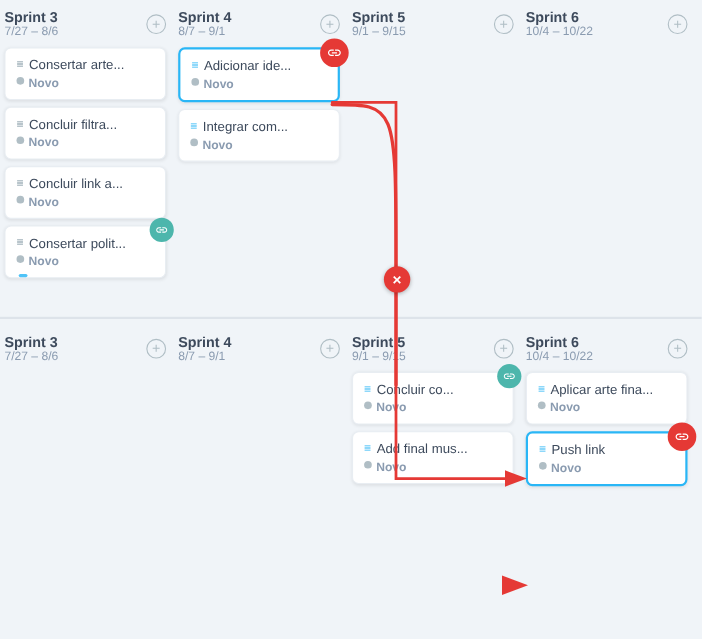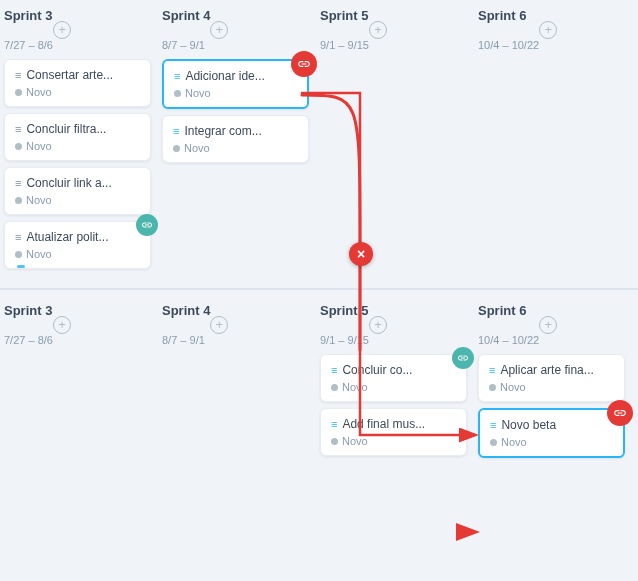--- a/index.html
+++ b/index.html
@@ -15,34 +15,33 @@
     .board {
       width: 638px;
       height: 581px;
       position: relative;
       overflow: hidden;
     }
 
     .column-header {
       display: flex;
       align-items: center;
-      justify-content: flex-start;
+      justify-content: space-between;
       margin-bottom: 8px;
     }
 
     .column-title {
       font-size: 13px;
       font-weight: 600;
       color: #3d4a5c;
     }
 
     .column-dates {
       font-size: 11px;
       color: #8a9bb0;
-      margin-top: 16px;
     }
 
     .add-btn {
       width: 18px;
       height: 18px;
       border-radius: 50%;
       background: transparent;
       border: 1.5px solid #b0bec5;
       color: #b0bec5;
       font-size: 13px;
@@ -81,22 +80,23 @@
       font-size: 11px;
       margin-top: 1px;
       flex-shrink: 0;
     }
 
     .card-status {
       font-size: 11px;
       color: #8a9bb0;
       margin-top: 4px;
       display: flex;
-      align-items: center;
+      align-items: flex-start;
       gap: 4px;
+      font-weight: bold;
     }
 
     .status-dot {
       width: 7px;
       height: 7px;
       border-radius: 50%;
       background: #b0bec5;
       display: inline-block;
     }
 
@@ -189,21 +189,21 @@
         </div>
         <div class="card-status">
           <span class="status-dot"></span>
           <span>Novo</span>
         </div>
       </div>
 
       <div class="card has-indicator" style="position:relative;">
         <div class="card-title">
           <span class="card-icon">≡</span>
-          <span>Atualizar polit...</span>
+          <span>Consertar polit...</span>
         </div>
         <div class="card-status">
           <span class="status-dot"></span>
           <span>Novo</span>
         </div>
 
         <div style="position:absolute;top:-8px;right:-8px;width:22px;height:22px;background:#4db6ac;border-radius:50%;display:flex;align-items:center;justify-content:center;">
           <svg width="12" height="12" viewBox="0 0 24 24" fill="white">
             <path d="M3.9 12c0-1.71 1.39-3.1 3.1-3.1h4V7H7c-2.76 0-5 2.24-5 5s2.24 5 5 5h4v-1.9H7c-1.71 0-3.1-1.39-3.1-3.1zM8 13h8v-2H8v2zm9-6h-4v1.9h4c1.71 0 3.1 1.39 3.1 3.1s-1.39 3.1-3.1 3.1h-4V17h4c2.76 0 5-2.24 5-5s-2.24-5-5-5z"></path>
           </svg>
@@ -347,21 +347,21 @@
         </div>
         <div class="card-status">
           <span class="status-dot"></span>
           <span>Novo</span>
         </div>
       </div>
 
       <div class="card highlighted" style="position:relative;border:2px solid #29b6f6;">
         <div class="card-title">
           <span class="card-icon" style="color:#29b6f6;">≡</span>
-          <span>Novo beta</span>
+          <span>Push link</span>
         </div>
         <div class="card-status">
           <span class="status-dot"></span>
           <span>Novo</span>
         </div>
         <div style="position:absolute;top:-10px;right:-10px;width:26px;height:26px;background:#e53935;border-radius:50%;display:flex;align-items:center;justify-content:center;">
           <svg width="14" height="14" viewBox="0 0 24 24" fill="white">
             <path d="M3.9 12c0-1.71 1.39-3.1 3.1-3.1h4V7H7c-2.76 0-5 2.24-5 5s2.24 5 5 5h4v-1.9H7c-1.71 0-3.1-1.39-3.1-3.1zM8 13h8v-2H8v2zm9-6h-4v1.9h4c1.71 0 3.1 1.39 3.1 3.1s-1.39 3.1-3.1 3.1h-4V17h4c2.76 0 5-2.24 5-5s-2.24-5-5-5z"></path>
           </svg>
         </div>

